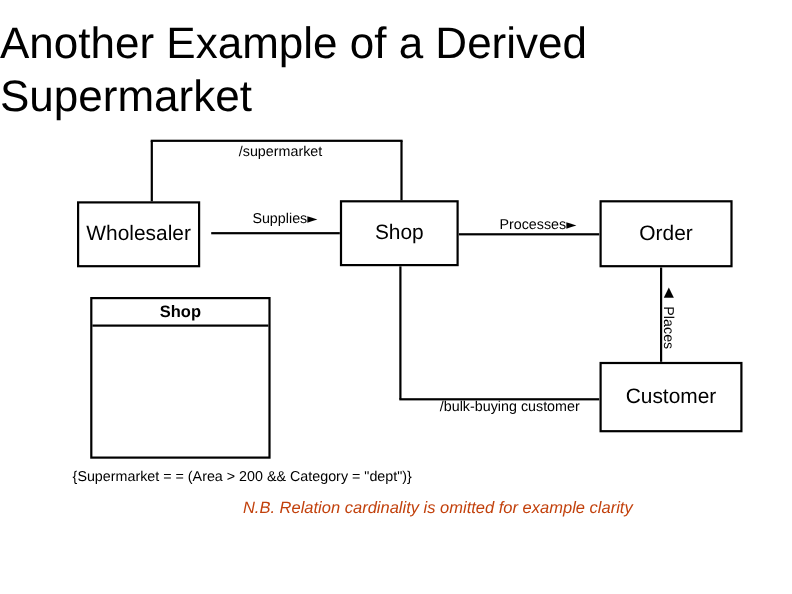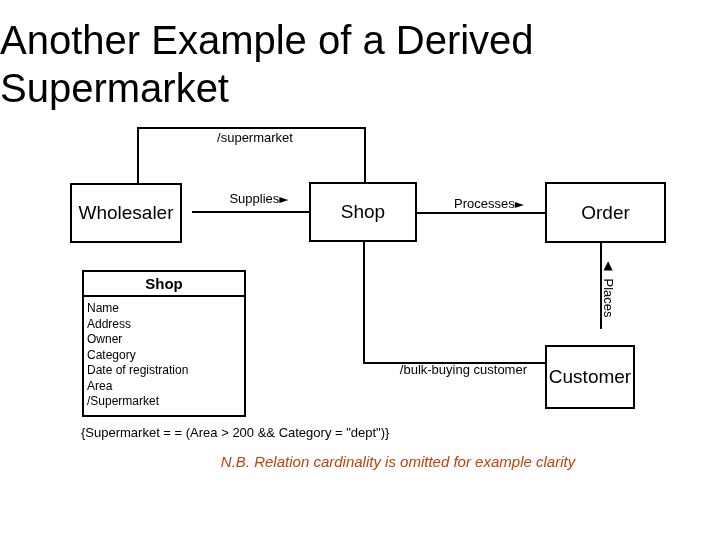--- a/index.html
+++ b/index.html
@@ -53,21 +53,21 @@
     text-align:center;font-size:12px;
     font-family:"DejaVu Sans",sans-serif;
   }
   .places-text{
     position:absolute;left:586px;top:291px;width:44px;height:14px;
     font-size:13px;text-align:center;line-height:14px;
     transform:rotate(90deg);
     white-space:nowrap;
   }
   .constraint{
-    position:absolute;left:81px;top:425px;
+    position:absolute;left:66px;top:425px;
     font-size:13px;white-space:nowrap;
   }
   .note{
     position:absolute;left:198px;top:453px;width:400px;
     text-align:center;
     font-size:15px;font-style:italic;
     color:#c2410c;
     white-space:nowrap;
   }
 </style>
@@ -93,35 +93,26 @@
 
   <div class="uml-box" style="left:70px;top:183px;width:112px;height:60px;">
     <span>Wholesaler</span>
   </div>
   <div class="uml-box" style="left:309px;top:182px;width:108px;height:60px;">
     <span>Shop</span>
   </div>
   <div class="uml-box" style="left:545px;top:182px;width:121px;height:61px;">
     <span>Order</span>
   </div>
-  <div class="uml-box" style="left:545px;top:345px;width:90px;height:64px;">
+  <div class="uml-box" style="left:545px;top:329px;width:130px;height:64px;">
     <span>Customer</span>
   </div>
 
   <div class="class-detail">
     <div class="class-header">Shop</div>
-    <div class="class-attrs">
-      <div>Name</div>
-      <div>Address</div>
-      <div>Owner</div>
-      <div>Category</div>
-      <div>Date of registration</div>
-      <div>Area</div>
-      <div>/Supermarket</div>
-    </div>
   </div>
 
   <div class="lbl center" style="left:141px;top:130px;width:228px;">/supermarket</div>
 
   <div class="lbl center" style="left:200px;top:191px;width:118px;">
     <span>Supplies</span><span class="arrowhead">►</span>
   </div>
 
   <div class="lbl center" style="left:425px;top:196px;width:128px;">
     <span>Processes</span><span class="arrowhead">►</span>

